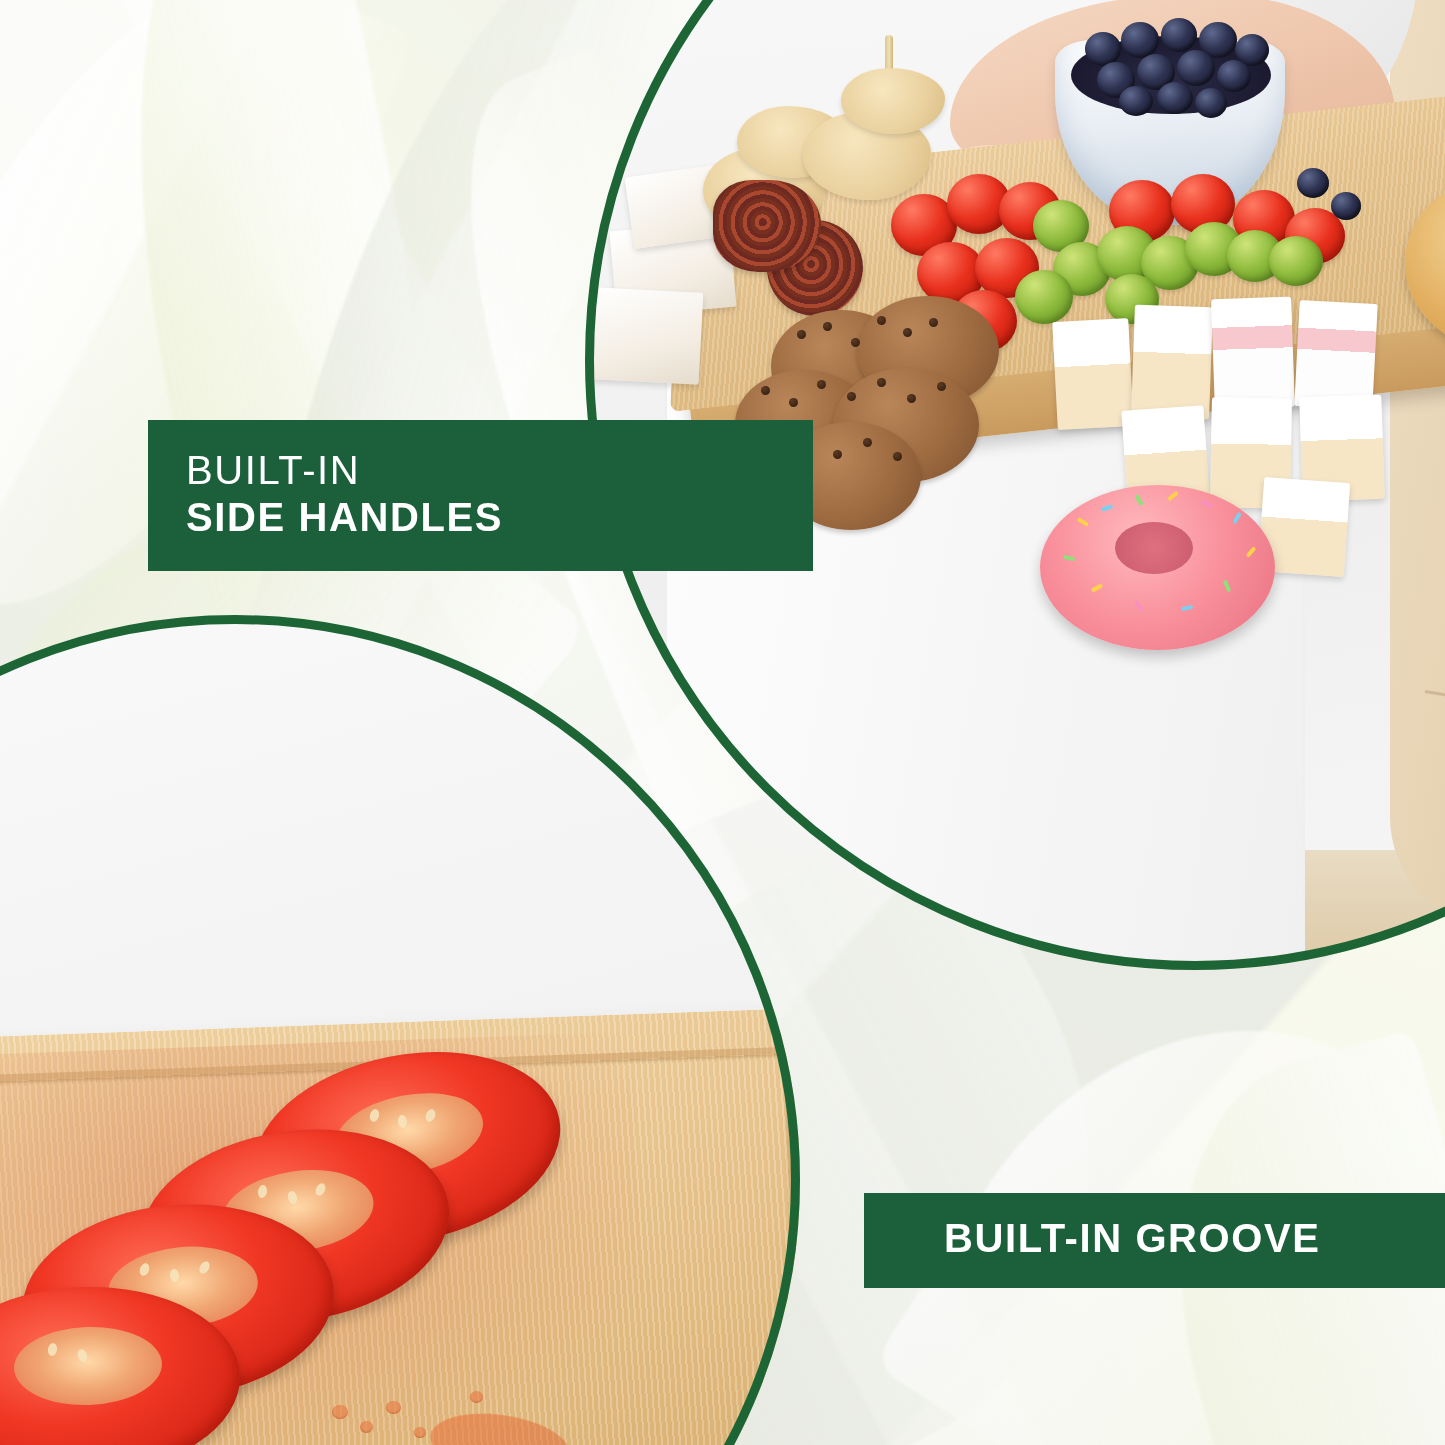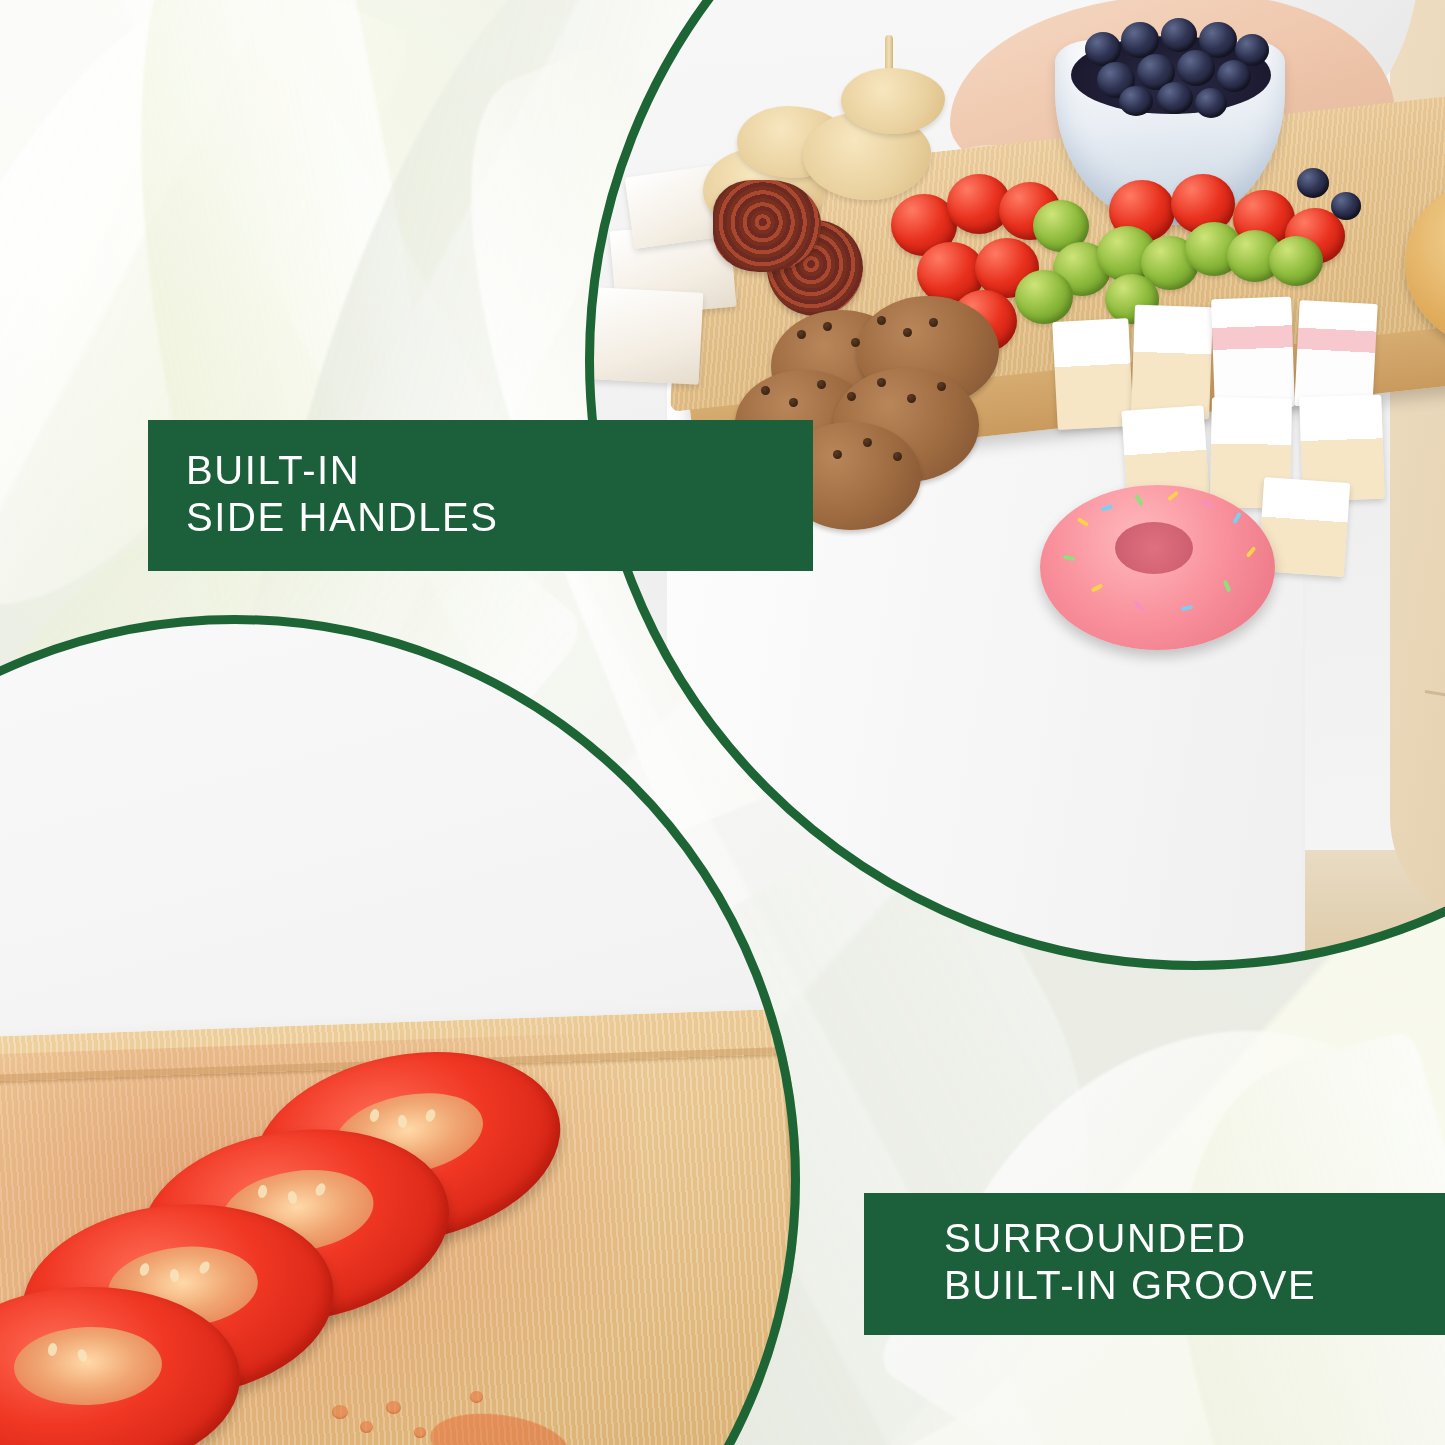--- a/index.html
+++ b/index.html
@@ -165,21 +165,21 @@
     white-space:nowrap;margin:0 0 10px 0;
   }
 
   
   .band{position:absolute;z-index:42;background:#1c5f3b;color:#fff;
     font-size:40px;line-height:1.18;letter-spacing:1.6px;font-weight:400;}
   #band1{left:148px;top:420px;width:565px;padding:27px 0 30px 38px;}
   #band1 .ext{position:absolute;right:-62px;top:0;width:70px;height:100%;background:#1c5f3b;}
   #band2{left:908px;top:1193px;width:530px;padding:22px 0 26px 36px;}
   #band2 .ext{position:absolute;left:-44px;top:0;width:50px;height:100%;background:#1c5f3b;}
-  .band .l2{display:block;}
+  .band .l2{display:block;font-weight:bold;}
 </style>
 </head>
 <body>
 
 <div class="stage">
 
   <div class="bg">
     <div class="leaf" style="left:-40px;top:-60px;width:330px;height:700px;transform:rotate(24deg);"></div>
     <div class="leaf b" style="left:150px;top:-120px;width:260px;height:820px;transform:rotate(-11deg);"></div>
     <div class="leaf c" style="left:330px;top:-90px;width:300px;height:900px;transform:rotate(16deg);"></div>
@@ -362,17 +362,16 @@
 
 
   <div class="band" id="band1">
     <div class="ext"></div>
     <span class="l1">BUILT-IN</span>
     <span class="l2">SIDE HANDLES</span>
   </div>
 
   <div class="band" id="band2">
     <div class="ext"></div>
-    <span class="l1">SURROUNDED</span>
     <span class="l2">BUILT-IN GROOVE</span>
   </div>
 
 </div>
 
 </body></html>

